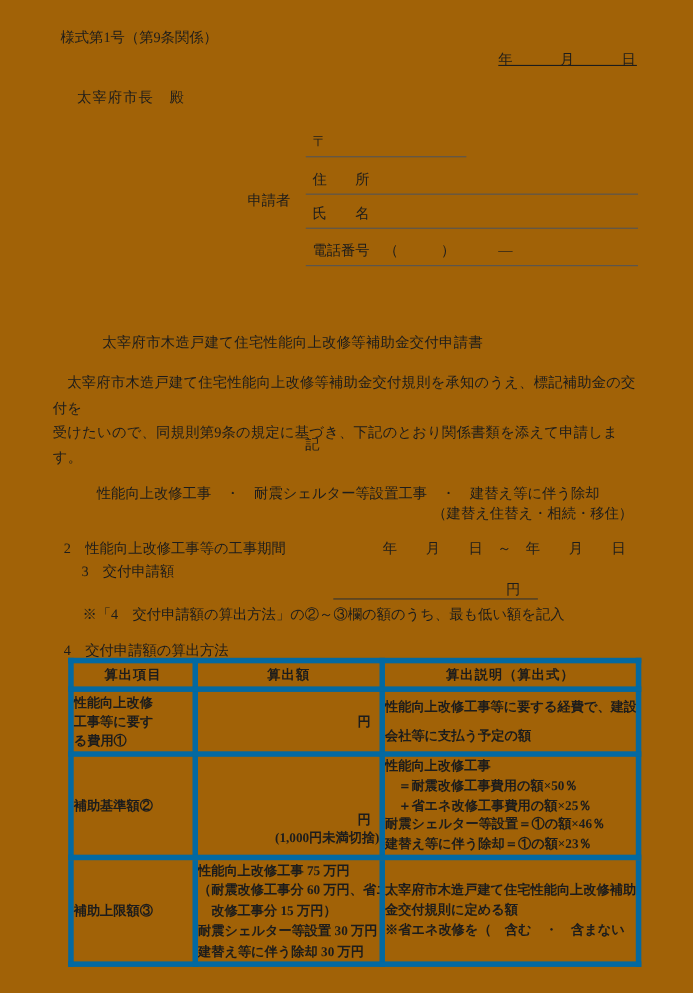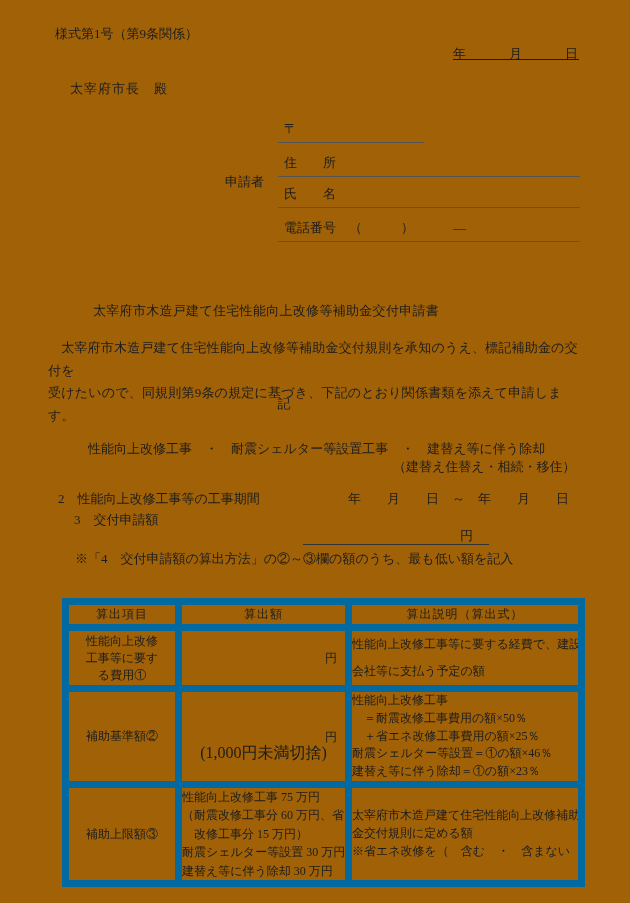--- a/index.html
+++ b/index.html
@@ -41,33 +41,33 @@
   .item2-period{left:348px;top:490px;}
   .item3-heading{left:58px;top:511px;margin-left:16px;}
   .item3-line{left:303px;top:527px;width:186px;height:18px;border-bottom:1px solid #333;
               box-sizing:border-box;text-align:right;padding-right:16px;}
   .item3-note{left:75px;top:550px;}
   .item4-heading{left:58px;top:582px;}
 
   
   .calc-table{left:62px;top:598px;width:516px;border-collapse:collapse;table-layout:fixed;
               font-size:12px;}
-  .calc-table td,.calc-table th{border:7px solid #0369a1;padding:0;vertical-align:middle;
-              font-weight:normal;overflow:hidden;}
+  .calc-table td,.calc-table th{border:5px solid #0369a1;padding:0;vertical-align:middle;
+              font-weight:bold;overflow:hidden;}
   .col1{width:113px;} .col2{width:170px;} .col3{width:233px;}
   .th-row{height:26px;}
   .th-cell{text-align:center;letter-spacing:1px;}
   .row1{height:52px;} .row2{height:91px;} .row3{height:95px;}
-  .cell-center{text-align:center;line-height:17px;margin-top:28px;}
+  .cell-center{text-align:left;line-height:17px;margin-top:28px;}
   .cell-desc{line-height:27px;padding:0 0 0 6px;}
   .cell-desc-5{line-height:17.8px;padding:0 0 0 6px;}
   .amount-r1{display:flex;align-items:center;justify-content:flex-end;height:50px;padding-right:8px;}
   .amount-r2{display:flex;flex-direction:column;justify-content:flex-end;height:89px;}
   .amount-r2 .yen{text-align:right;padding-right:8px;line-height:16px;}
-  .amount-r2 .small-note{text-align:center;font-size:16px;line-height:16px;padding-bottom:20px;}
+  .amount-r2 .small-note{text-align:right;font-size:12px;line-height:16px;padding-bottom:8px;}
   .amount-r3{line-height:18.4px;padding-left:8px;}
 </style>
 </head>
 <body>
 
 <div id="page">
 
   <div class="abs form-number">様式第1号（第9条関係）</div>
   <div class="abs date-line">年　　　月　　　日</div>
   <div class="abs addressee">太宰府市長　殿</div>
@@ -100,20 +100,21 @@
 
   <div class="abs item2-heading">2　性能向上改修工事等の工事期間</div>
   <div class="abs item2-period">年　　月　　日　～　年　　月　　日</div>
 
   <div class="abs item3-heading">3　交付申請額</div>
   <div class="abs item3-line">
     <span>円</span>
   </div>
   <div class="abs item3-note">※「4　交付申請額の算出方法」の②～③欄の額のうち、最も低い額を記入</div>
 
+  <div class="abs item4-heading">4　交付申請額の算出方法</div>
 
   <table class="abs calc-table">
     <colgroup>
         <col class="col1">
         <col class="col2">
         <col class="col3">
       </colgroup>
     <tbody>
         <tr class="th-row">
       <th class="th-cell">算出項目</th>

